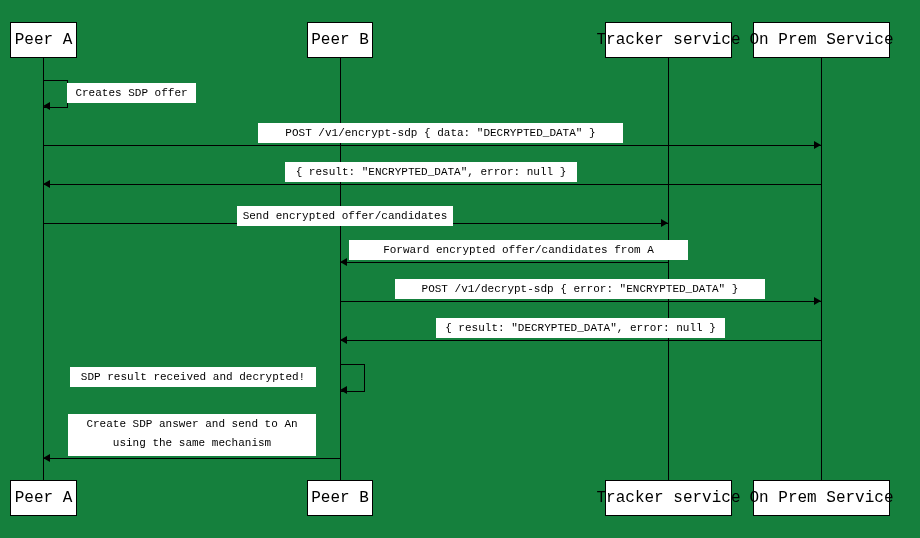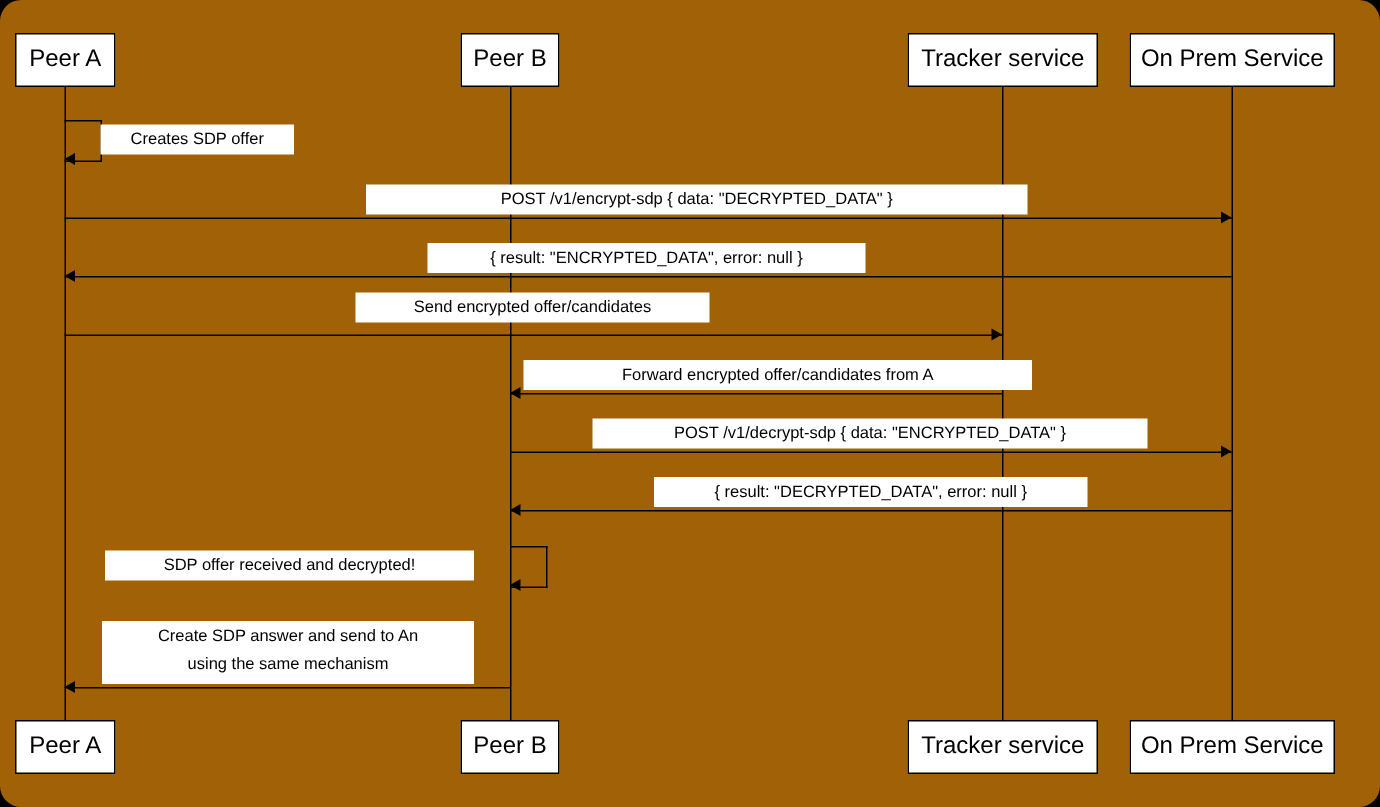--- a/index.html
+++ b/index.html
@@ -5,24 +5,23 @@
 <style>
   html, body {
     margin: 0;
     padding: 0;
     background: #000000;
   }
   #diagram {
     position: relative;
     width: 920px;
     height: 538px;
-    background: #a16207;
+    background: #15803d;
     overflow: hidden;
-    font-family: Liberation Sans, sans-serif;
-    border-radius: 14px;
+    font-family: Liberation Mono, monospace;
     -webkit-font-smoothing: antialiased;
   }
 
   
   .actor-box {
     position: absolute;
     box-sizing: border-box;
     background: #ffffff;
     border: 1px solid #000000;
     display: flex;
@@ -102,45 +101,45 @@
   <div class="actor-box" style="left:753px; top:22px; width:137px; height:36px;">
     <span>On Prem Service</span>
   </div>
 
   <div class="selfloop" style="left:43px; top:80px; width:24px; height:26px;"></div>
   <div class="msg-arrowhead left" style="left:43px; top:102px;"></div>
   <div class="msg-label" style="left:67px; top:83px; width:129px; height:20px;">Creates SDP offer</div>
 
   <div class="msg-line" style="left:43px; top:145px; width:778px;"></div>
   <div class="msg-arrowhead right" style="left:814px; top:141px;"></div>
-  <div class="msg-label" style="left:244px; top:123px; width:441px; height:20px;">POST /v1/encrypt-sdp { data: "DECRYPTED_DATA" }</div>
+  <div class="msg-label" style="left:258px; top:123px; width:365px; height:20px;">POST /v1/encrypt-sdp { data: "DECRYPTED_DATA" }</div>
 
   <div class="msg-line" style="left:43px; top:184px; width:778px;"></div>
   <div class="msg-arrowhead left" style="left:43px; top:180px;"></div>
   <div class="msg-label" style="left:285px; top:162px; width:292px; height:20px;">{ result: "ENCRYPTED_DATA", error: null }</div>
 
   <div class="msg-line" style="left:43px; top:223px; width:625px;"></div>
   <div class="msg-arrowhead right" style="left:661px; top:219px;"></div>
-  <div class="msg-label" style="left:237px; top:195px; width:236px; height:20px;">Send encrypted offer/candidates</div>
+  <div class="msg-label" style="left:237px; top:206px; width:216px; height:20px;">Send encrypted offer/candidates</div>
 
   <div class="msg-line" style="left:340px; top:262px; width:328px;"></div>
   <div class="msg-arrowhead left" style="left:340px; top:258px;"></div>
   <div class="msg-label" style="left:349px; top:240px; width:339px; height:20px;">Forward encrypted offer/candidates from A</div>
 
   <div class="msg-line" style="left:340px; top:301px; width:481px;"></div>
   <div class="msg-arrowhead right" style="left:814px; top:297px;"></div>
-  <div class="msg-label" style="left:395px; top:279px; width:370px; height:20px;">POST /v1/decrypt-sdp { data: "ENCRYPTED_DATA" }</div>
+  <div class="msg-label" style="left:395px; top:279px; width:370px; height:20px;">POST /v1/decrypt-sdp { error: "ENCRYPTED_DATA" }</div>
 
   <div class="msg-line" style="left:340px; top:340px; width:481px;"></div>
   <div class="msg-arrowhead left" style="left:340px; top:336px;"></div>
   <div class="msg-label" style="left:436px; top:318px; width:289px; height:20px;">{ result: "DECRYPTED_DATA", error: null }</div>
 
   <div class="selfloop" style="left:340px; top:364px; width:24px; height:26px;"></div>
   <div class="msg-arrowhead left" style="left:340px; top:386px;"></div>
-  <div class="msg-label" style="left:70px; top:367px; width:246px; height:20px;">SDP offer received and decrypted!</div>
+  <div class="msg-label" style="left:70px; top:367px; width:246px; height:20px;">SDP result received and decrypted!</div>
 
   <div class="msg-line" style="left:43px; top:458px; width:297px;"></div>
   <div class="msg-arrowhead left" style="left:43px; top:454px;"></div>
   <div class="msg-label multiline" style="left:68px; top:414px; width:248px; height:42px;">Create SDP answer and send to An
 using the same mechanism</div>
 
   <div class="actor-box" style="left:10px; top:480px; width:67px; height:36px;">
     <span>Peer A</span>
   </div>
   <div class="actor-box" style="left:307px; top:480px; width:66px; height:36px;">

